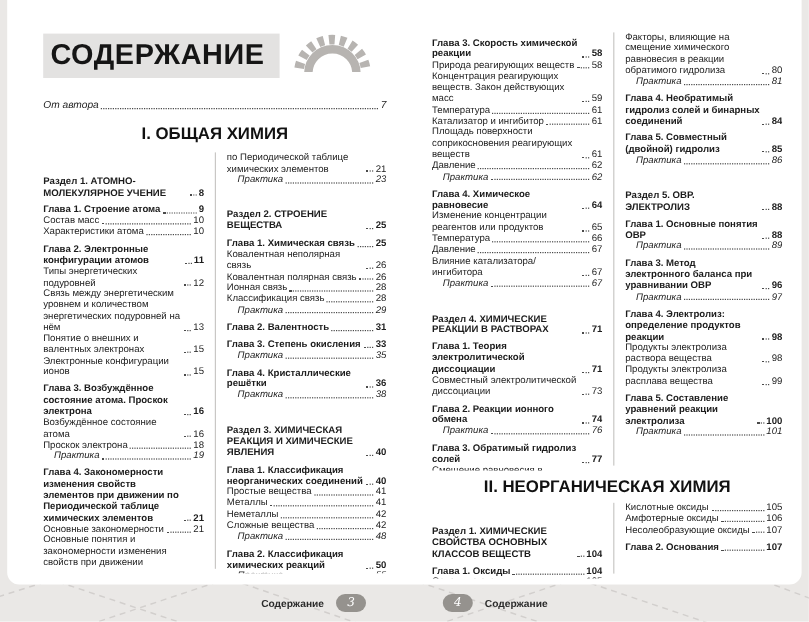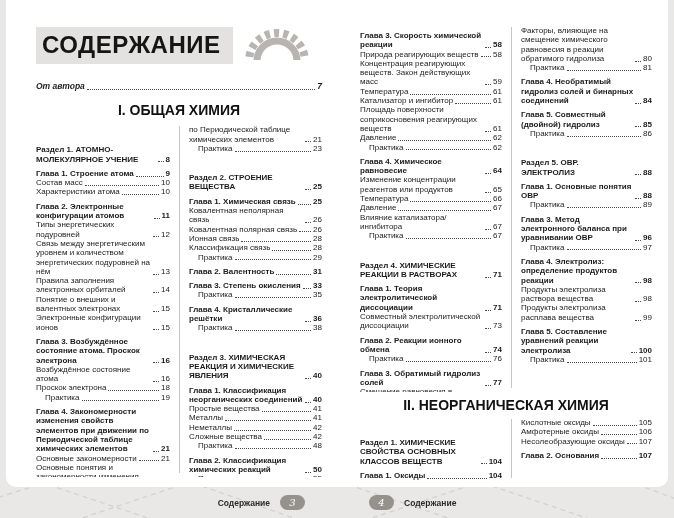--- a/index.html
+++ b/index.html
@@ -24,23 +24,23 @@
     background:#e3e2e1;padding:4px 12px 5px 6px;color:#151515;
   }
   .gear{margin-left:auto;margin-right:6px;}
 
   .entry{display:flex;align-items:flex-end;font-size:8px;line-height:9.3px;}
   .entry .txt{white-space:normal;}
   .entry .lead{flex:1 1 6px;min-width:6px;border-bottom:1px dotted #4a4a4a;margin:0 2px 1.5px 2px;}
   .entry .pg{white-space:nowrap;}
   .entry.chapter{font-weight:bold;margin-top:5px;}
   .entry.section{font-weight:bold;margin-top:20px;}
-  .entry.practice{padding-left:9px;}
-
-  .avtora{margin-top:18px;font-size:8.5px;font-weight:bold;font-style:italic;}
+  .entry.practice{font-style:italic;padding-left:9px;}
+
+  .avtora{margin-top:18px;font-size:8.5px;font-weight:normal;font-style:italic;}
   .part-heading{text-align:center;font-weight:bold;font-size:14px;margin:11px 0 7px;color:#111;}
   .part-heading.second{margin:5px 0 5px;}
 
   .cols{display:flex;overflow:hidden;}
   .cols-left{height:352px;}
   .cols-right-top{height:366px;}
   .cols-right-bottom{height:64px;}
   .col{overflow:hidden;}
   .col1{width:134px;}
   .col2{flex:1;}
@@ -128,25 +128,20 @@
               <span class="txt">Типы энергетических подуровней</span>
               <span class="lead"></span>
               <span class="pg">12</span>
             </div>
             <div class="entry plain">
               <span class="txt">Связь между энергетическим уровнем и количеством энергетических подуровней на нём</span>
               <span class="lead"></span>
               <span class="pg">13</span>
             </div>
             <div class="entry plain">
-              <span class="txt">Правила заполнения электронных орбиталей</span>
-              <span class="lead"></span>
-              <span class="pg">14</span>
-            </div>
-            <div class="entry plain">
               <span class="txt">Понятие о внешних и валентных электронах</span>
               <span class="lead"></span>
               <span class="pg">15</span>
             </div>
             <div class="entry plain">
               <span class="txt">Электронные конфигурации ионов</span>
               <span class="lead"></span>
               <span class="pg">15</span>
             </div>
             <div class="entry chapter">

